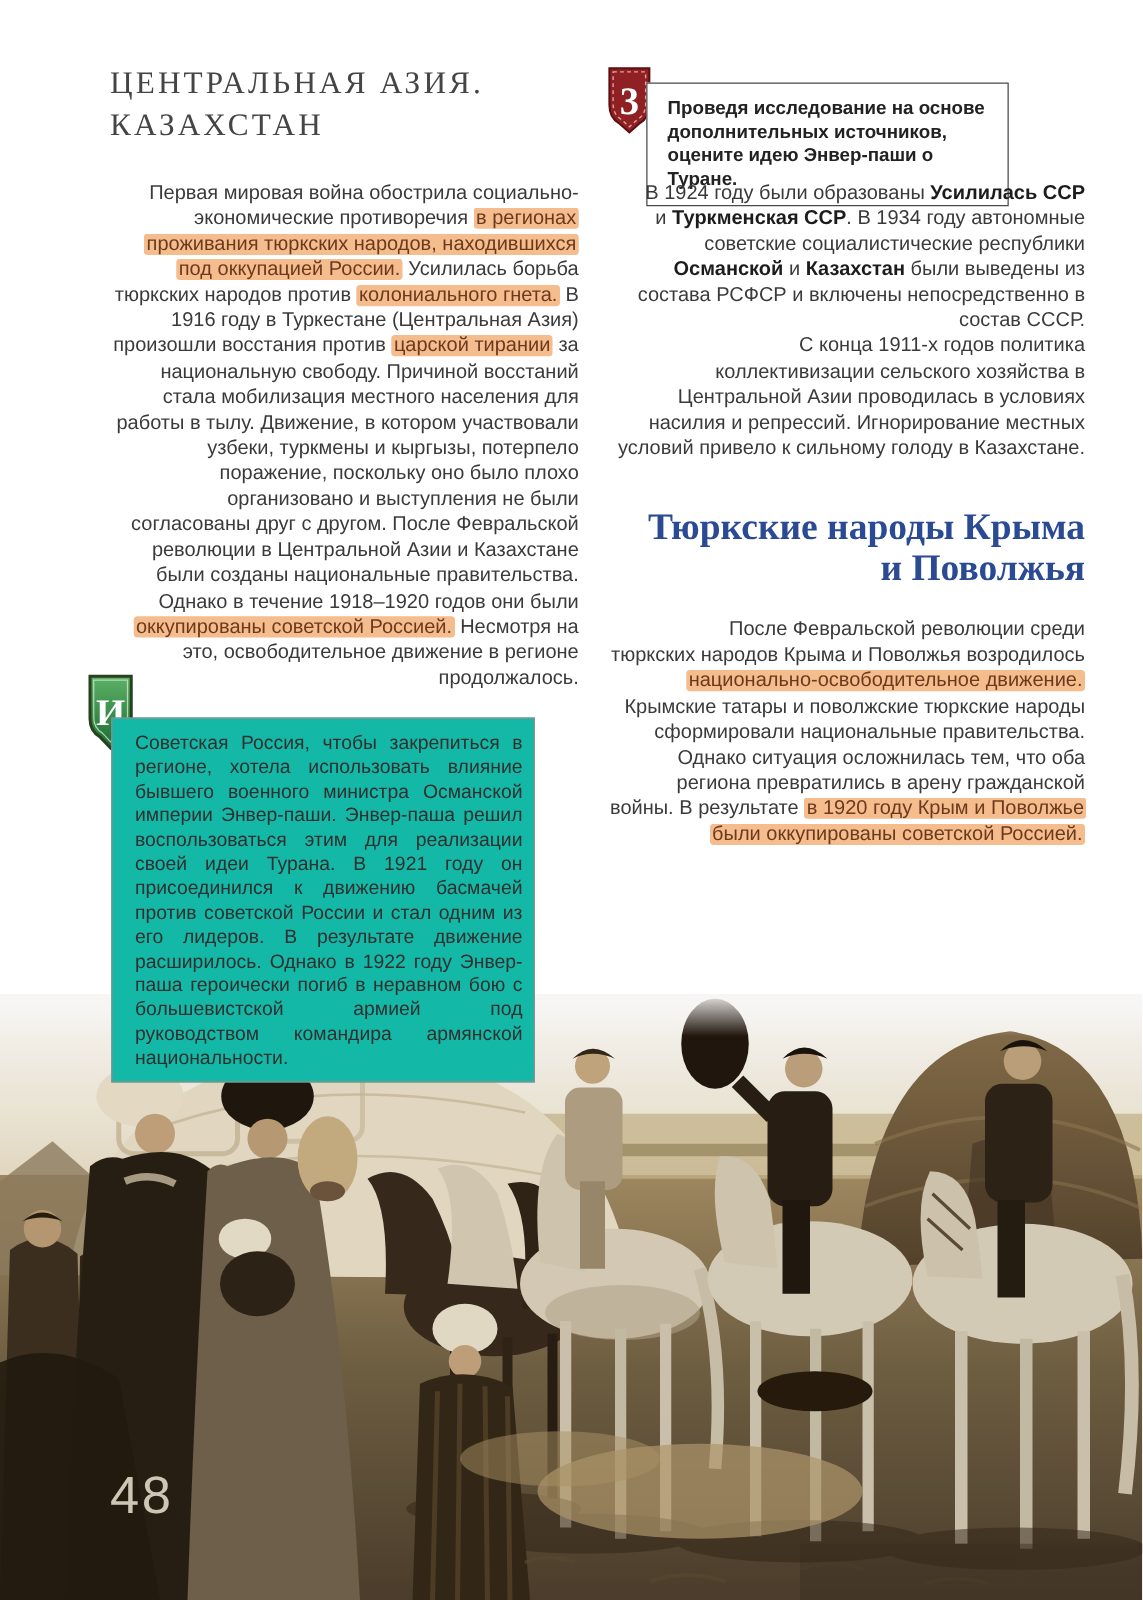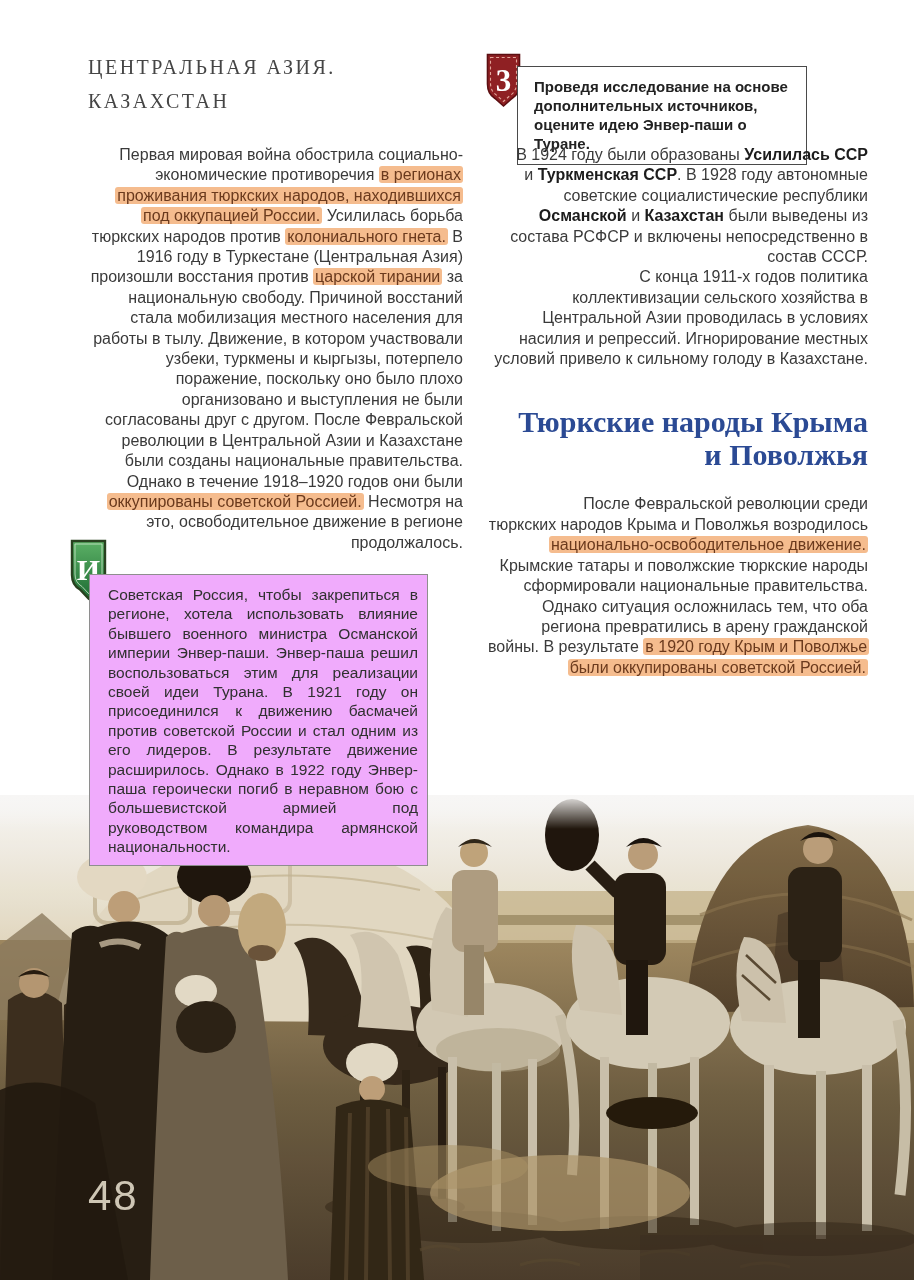--- a/index.html
+++ b/index.html
@@ -4,21 +4,21 @@
 <style>
   html,body{margin:0;padding:0;background:#ffffff;}
   .page{
     position:relative;width:914px;height:1280px;background:#ffffff;
     font-family:"Liberation Sans","DejaVu Sans",sans-serif;color:#3a3a3a;overflow:hidden;
   }
   
   .doc-title{
     position:absolute;left:88px;top:50px;width:380px;
     font-family:"Liberation Serif","DejaVu Serif",serif;
-    font-size:20px;line-height:34px;letter-spacing:2.5px;color:#454545;
+    font-size:25px;line-height:34px;letter-spacing:2.5px;color:#454545;
   }
   
   .body-col{
     position:absolute;font-size:16px;line-height:20.4px;text-align:justify;color:#3a3a3a;
   }
   .body-col p{margin:0;text-indent:26px;text-align:right;}
   .left-col{left:88px;top:145px;width:375px;}
   .right-col{left:488px;top:145px;width:380px;}
   mark{
     background:#f5bc8e;color:#6b3a1d;padding:0 2px;border-radius:3px;
@@ -37,21 +37,21 @@
     border:1px solid #4a4a4a;background:#ffffff;
     padding:10px 12px 11px 16px;
     font-size:15px;line-height:19px;font-weight:bold;color:#222222;text-align:left;
   }
   .badge{position:absolute;}
   .badge-red{left:485px;top:53px;width:37px;height:56px;}
   .badge-green{left:69px;top:539px;width:39px;height:62px;}
   
   .info-box{
     position:absolute;left:89px;top:574px;width:339px;box-sizing:border-box;
-    border:1px solid #8e8e8e;background:#f0abfc;z-index:3;
+    border:1px solid #8e8e8e;background:#14b8a6;z-index:3;
     padding:10px 9px 8px 18px;
     font-size:15.5px;line-height:19.4px;text-align:justify;color:#303030;
   }
   
   .photo{
     position:absolute;left:0;top:795px;width:914px;height:485px;z-index:1;
   }
   .photo svg{display:block;}
   .page-number{
     position:absolute;left:88px;top:1172px;z-index:4;
@@ -96,21 +96,21 @@
       <path d="M6 5 H33 V35 Q33 43.5 26 47.5 L19.5 54.5 L13 47.5 Q6 43.5 6 35 Z" fill="none" stroke="#cfe8cc" stroke-width="1" opacity="0.8"></path>
       <text x="19.5" y="41" text-anchor="middle" font-family="Liberation Serif, DejaVu Serif, serif" font-size="30" font-weight="bold" fill="#ffffff">И</text>
     </svg>
   </div>
 
   <div class="info-box">
     <span>Советская Россия, чтобы закрепиться в регионе, хотела использовать влияние бывшего военного министра Османской империи Энвер-паши. Энвер-паша решил воспользоваться этим для реализации своей идеи Турана. В 1921 году он присоединился к движению басмачей против советской России и стал одним из его лидеров. В результате движение расширилось. Однако в 1922 году Энвер-паша героически погиб в неравном бою с большевистской армией под руководством командира армянской национальности.</span>
   </div>
 
   <div class="body-col right-col">
-    <p><span>В 1924 году были образованы </span><span class="b">Усилилась ССР</span><span> и </span><span class="b">Туркменская ССР</span><span>. В 1928 году автономные советские социалистические республики </span><span class="b">Османской</span><span> и </span><span class="b">Казахстан</span><span> были выведены из состава РСФСР и включены непосредственно в состав СССР.</span></p>
+    <p><span>В 1924 году были образованы </span><span class="b">Усилилась ССР</span><span> и </span><span class="b">Туркменская ССР</span><span>. В 1934 году автономные советские социалистические республики </span><span class="b">Османской</span><span> и </span><span class="b">Казахстан</span><span> были выведены из состава РСФСР и включены непосредственно в состав СССР.</span></p>
     <p>С конца 1911-х годов политика коллективизации сельского хозяйства в Центральной Азии проводилась в условиях насилия и репрессий. Игнорирование местных условий привело к сильному голоду в Казахстане.</p>
     <p class="section-heading">Тюркские народы Крыма и Поволжья</p>
     <p><span>После Февральской революции среди тюркских народов Крыма и Поволжья возродилось </span><mark>национально-освободительное движение.</mark><span> Крымские татары и поволжские тюркские народы сформировали национальные правительства. Однако ситуация осложнилась тем, что оба региона превратились в арену гражданской войны. В результате </span><mark>в 1920 году Крым и Поволжье были оккупированы советской Россией.</mark></p>
   </div>
 
   <div class="photo">
     <svg width="914" height="485" viewBox="0 0 914 485">
       <defs>
         <linearGradient id="sky" x1="0" y1="0" x2="0" y2="1">
           <stop offset="0" stop-color="#ffffff"></stop>

